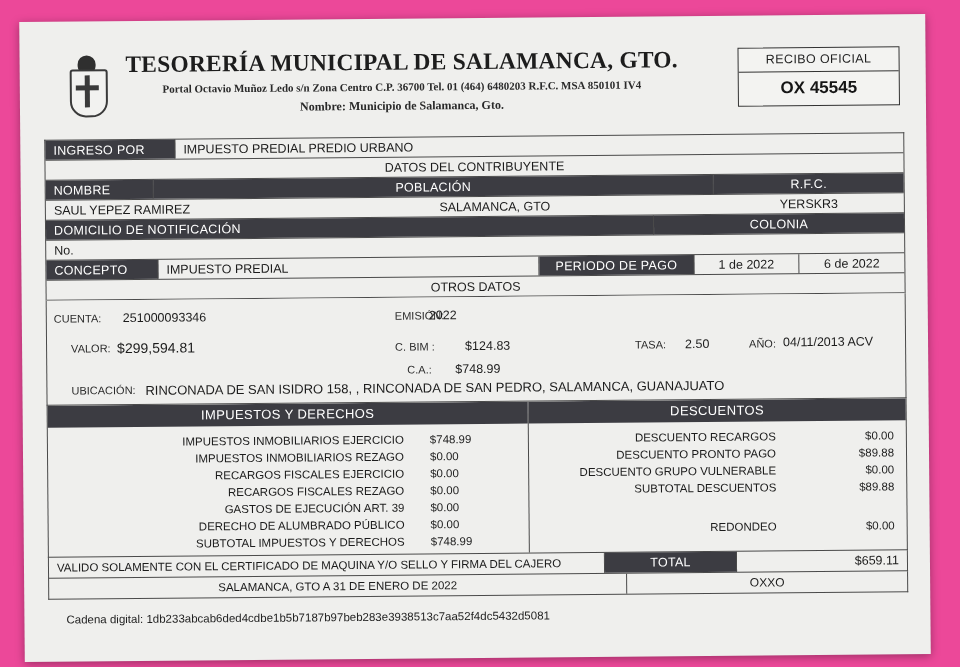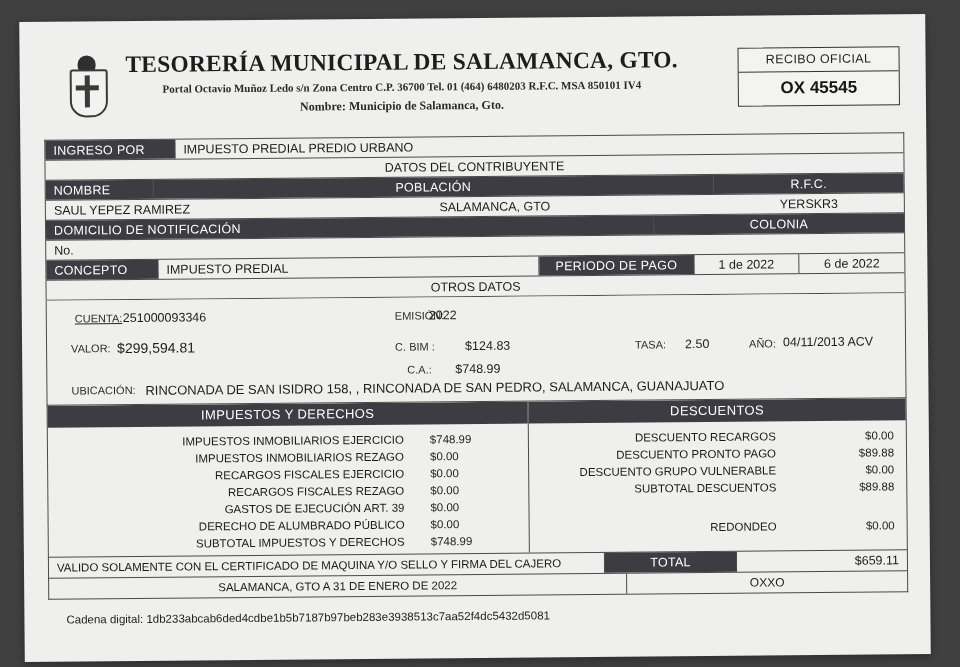--- a/index.html
+++ b/index.html
@@ -10,21 +10,21 @@
   body {
     width: 960px;
     height: 667px;
     overflow: hidden;
     font-family: "Liberation Sans", sans-serif;
   }
   #page {
     position: relative;
     width: 960px;
     height: 667px;
-    background: #404040;
+    background: #ec4899;
   }
   
   #sheet {
     position: absolute;
     left: 22px;
     top: 18px;
     width: 906px;
     height: 640px;
     background: #efefed;
     transform: rotate(-0.5deg);
@@ -279,21 +279,21 @@
           <div class="cell center vline" style="width:105px">1 de 2022</div>
           <div class="cell center" style="width:105px">6 de 2022</div>
         </div>
 
         <div class="row">
           <div class="cell center" style="flex:1">OTROS DATOS</div>
         </div>
       </div>
 
       <div class="otros">
-        <span class="fld lbl" style="left:28px; top:12px;text-decoration:underline;">CUENTA:</span>
+        <span class="fld lbl" style="left:7px; top:12px;">CUENTA:</span>
         <span class="fld" style="left:76px; top:11px;">251000093346</span>
 
         <span class="fld lbl" style="left:348px; top:12px;text-align:right;">EMISIÓN:</span>
         <span class="fld" style="left:382px; top:11px;">2022</span>
 
         <span class="fld lbl" style="left:24px; top:42px;">VALOR:</span>
         <span class="fld" style="left:70px; top:40px; font-size:14px;text-align:center;">$299,594.81</span>
 
         <span class="fld lbl" style="left:348px; top:43px;">C. BIM :</span>
         <span class="fld" style="left:406px; top:42px;margin-left:12px;">$124.83</span>

